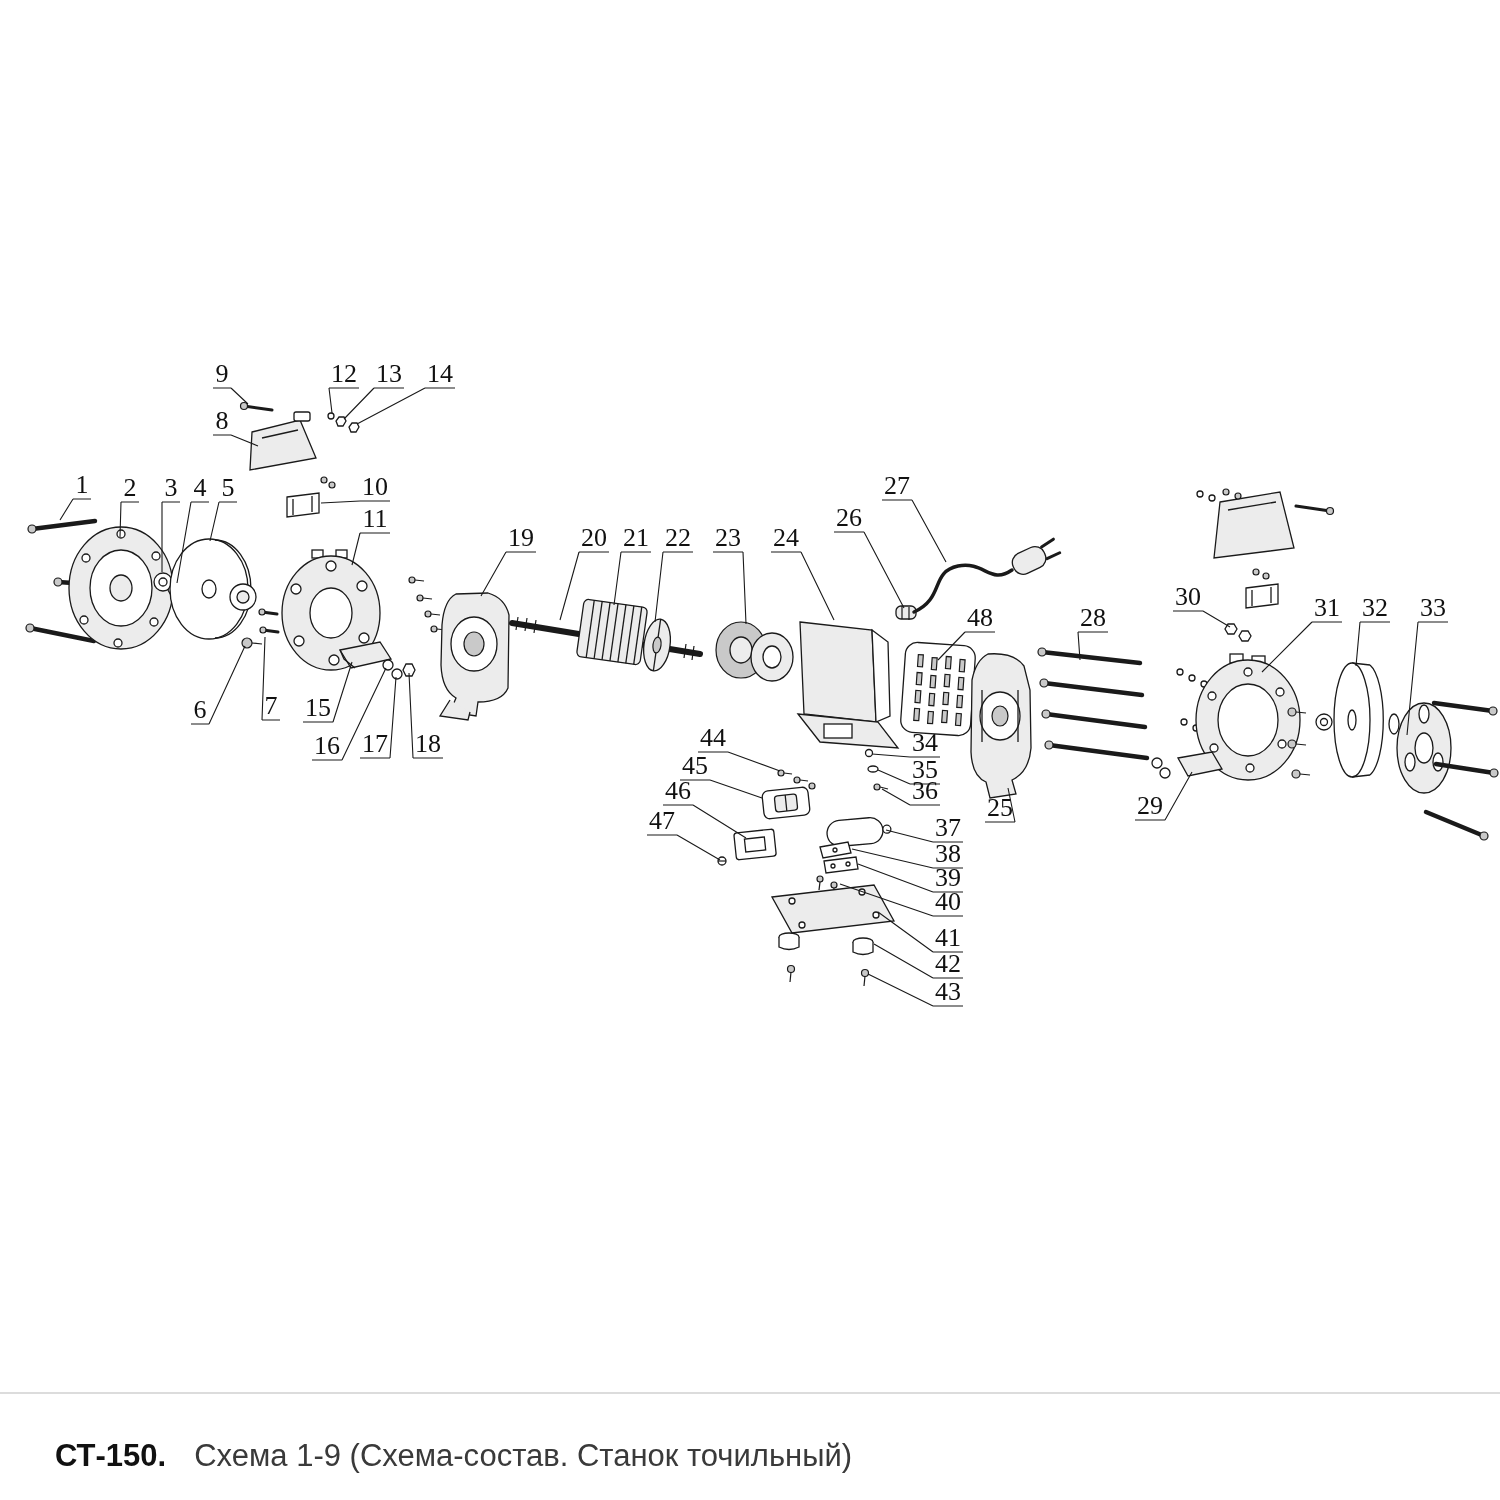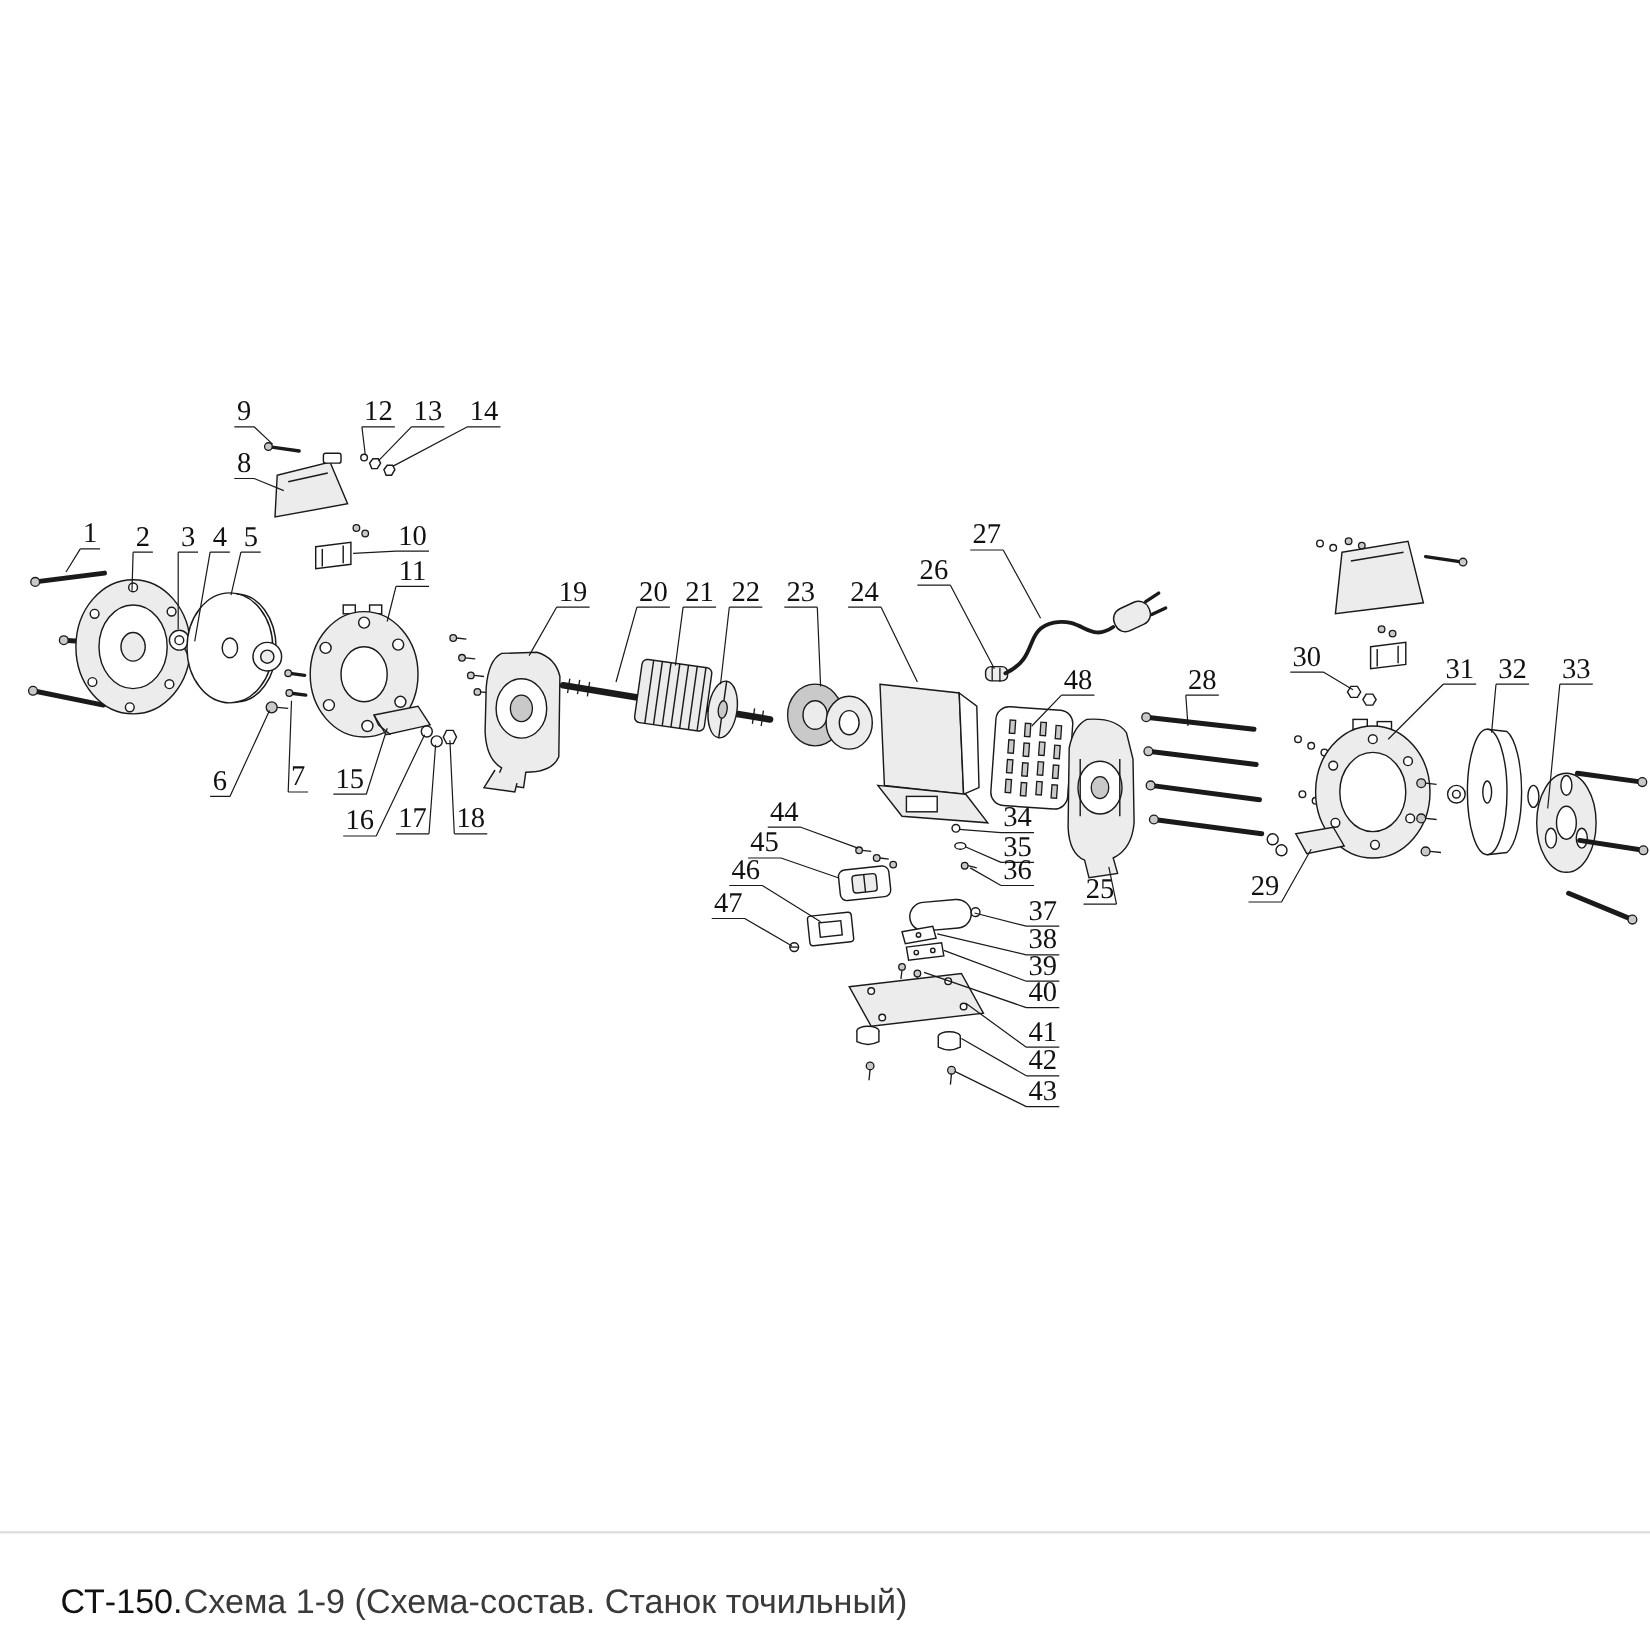--- a/index.html
+++ b/index.html
@@ -24,21 +24,21 @@
 
   .footer-rule { position:absolute; left:0; top:1392px; width:1500px; height:2px; background:#dcdcdc; }
   .footer { position:absolute; left:0; top:1416px; width:1500px; height:80px;
             display:flex; align-items:center; }
   .logo { margin-left:35px; width:192px; height:54px;
           background:linear-gradient(90deg,#5e5e5e,#0c0c0c);
           display:flex; align-items:center; justify-content:center; gap:9px;
           color:#fff; font-weight:bold; font-size:33px; letter-spacing:2px; }
   .logo svg { display:block; }
   .title { margin-left:55px; font-size:31px; color:#3a3a3a; }
-  .title .model { font-weight:normal; color:#111; margin-right:1px; }
+  .title .model { font-weight:bold; color:#111; margin-right:28px; }
 </style>
 </head>
 <body>
 
 <div class="page">
 
   <svg id="diagram" width="1500" height="1390" viewBox="0 0 1500 1390">
 
     <g>
       <line x1="32" y1="529" x2="95" y2="521" class="bolt"></line>

